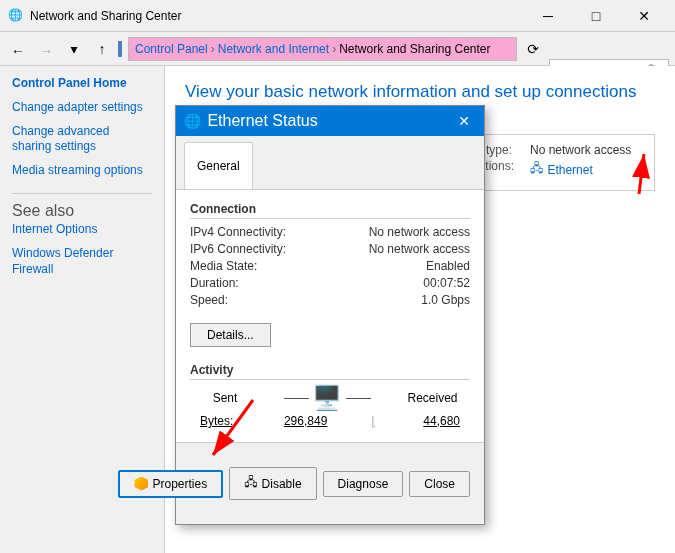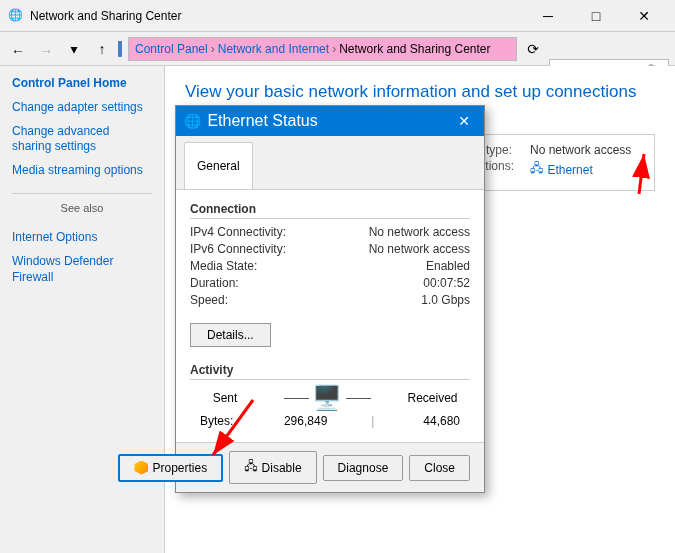--- a/index.html
+++ b/index.html
@@ -128,24 +128,23 @@
       cursor: pointer;
     }
     .sidebar-link {
       font-size: 12px;
       color: #0066cc;
       cursor: pointer;
       margin-bottom: 8px;
       line-height: 1.3;
     }
     .sidebar-section-title {
-      font-size: 11px;
+      font-size: 16px;
       color: #555;
-      margin-bottom: 16px;
-      text-align: center;
+      margin-bottom: 2px;
     }
     .sidebar-divider {
       border: none;
       border-top: 1px solid #ccc;
       margin: 15px 0 8px;
     }
 
     
     .content {
       flex: 1;
@@ -299,21 +298,21 @@
       border-radius: 0;
     }
 
     .dialog-activity-section {
       margin-top: 8px;
     }
 
     .dialog-footer {
       display: flex;
       gap: 6px;
-      padding: 8px 14px;
+      padding: 24px 14px;
       background: #f0f0f0;
       border-top: 1px solid #ccc;
       justify-content: flex-end;
       align-items: center;
     }
     .dialog-action-btn {
       padding: 5px 14px;
       font-size: 12px;
       border: 1px solid #999;
       background: #f0f0f0;
@@ -475,21 +474,21 @@
       <div style="display:flex; align-items:center; justify-content:space-between; font-size:12px; margin-bottom:4px; padding: 0 10px;">
         <span style="min-width:50px; text-align:center;">Sent</span>
         <div style="display:flex; align-items:center; gap:4px;">
           <span style="display:inline-block;width:25px;height:1px;background:#555;vertical-align:middle;"></span>
           <span style="font-size:24px; line-height:1;">🖥️</span>
           <span style="display:inline-block;width:25px;height:1px;background:#555;vertical-align:middle;"></span>
         </div>
         <span style="min-width:55px; text-align:center;">Received</span>
       </div>
 
-      <div style="display:flex; align-items:center; justify-content:space-between; font-size:12px; margin-bottom:2px; padding: 0 10px;">
+      <div style="display:flex; align-items:center; justify-content:space-between; font-size:12px; margin-bottom:2px; padding: 0 10px; text-decoration: underline;">
         <span style="min-width:40px;">Bytes:</span>
         <span style="min-width:70px; text-align:center;">296,849</span>
         <span style="color:#aaa;">|</span>
         <span style="min-width:55px; text-align:right;">44,680</span>
       </div>
     </div>
   </div>
 
   <div class="dialog-footer">
     <button class="dialog-action-btn highlighted">

